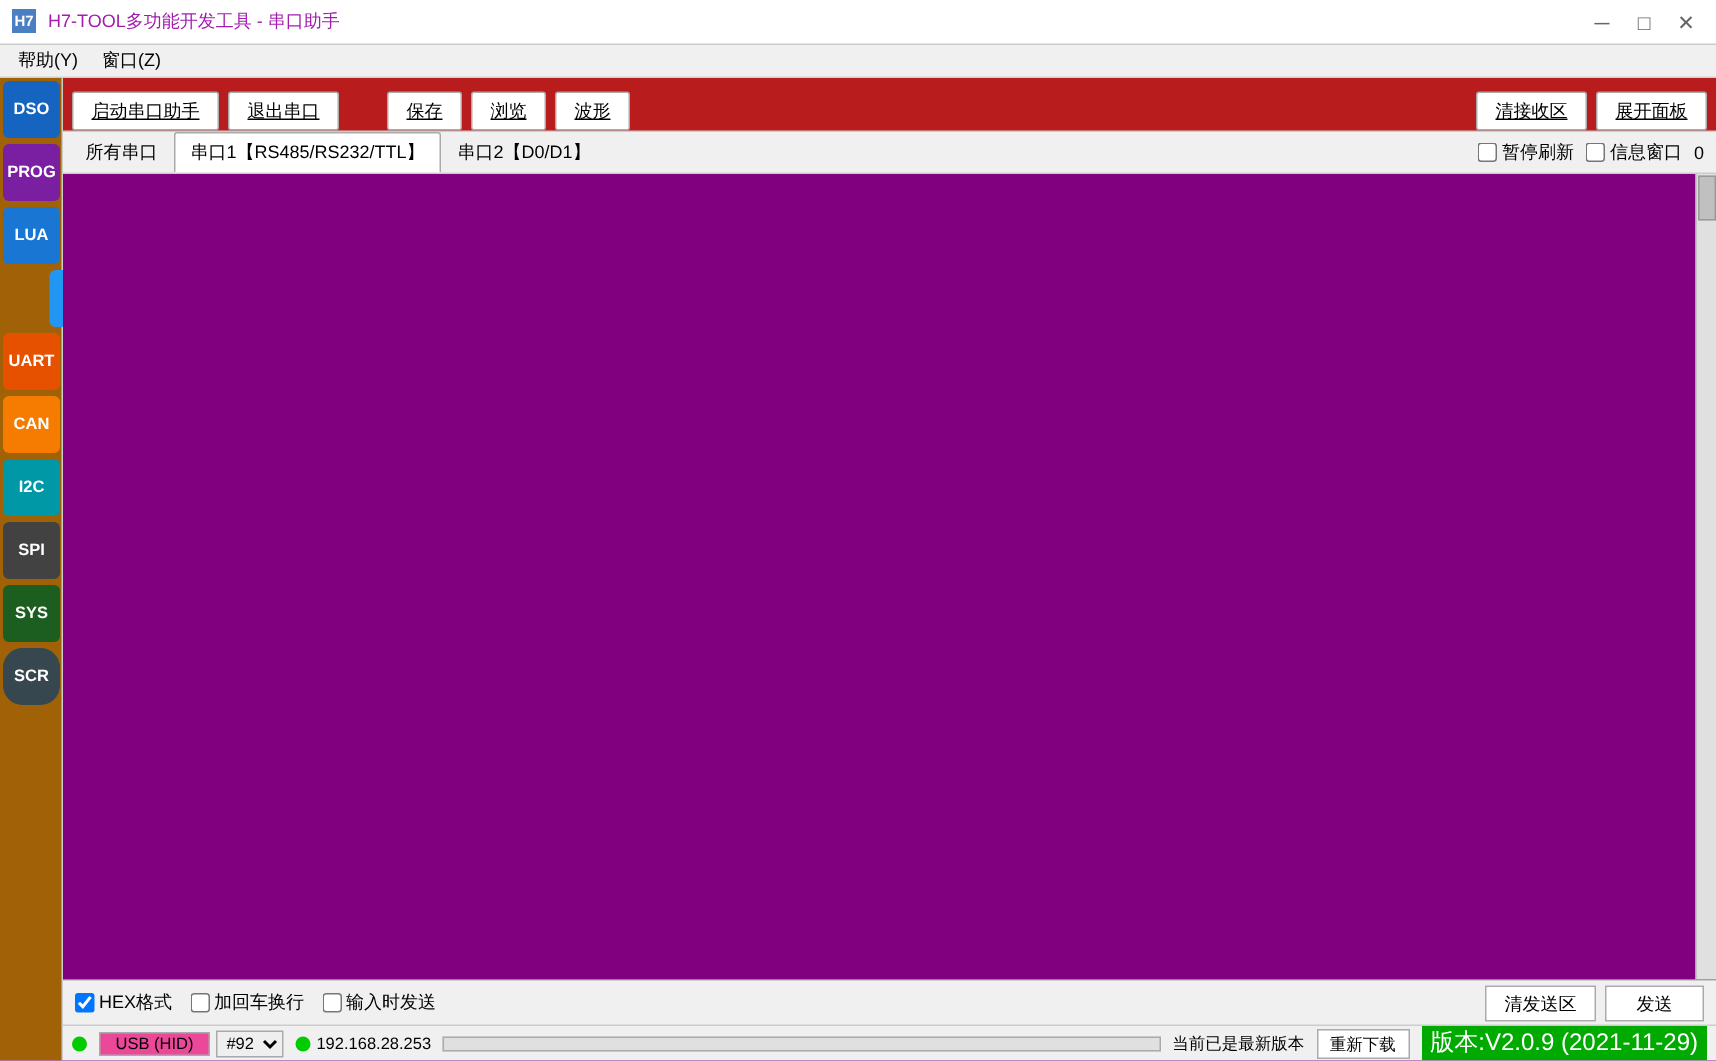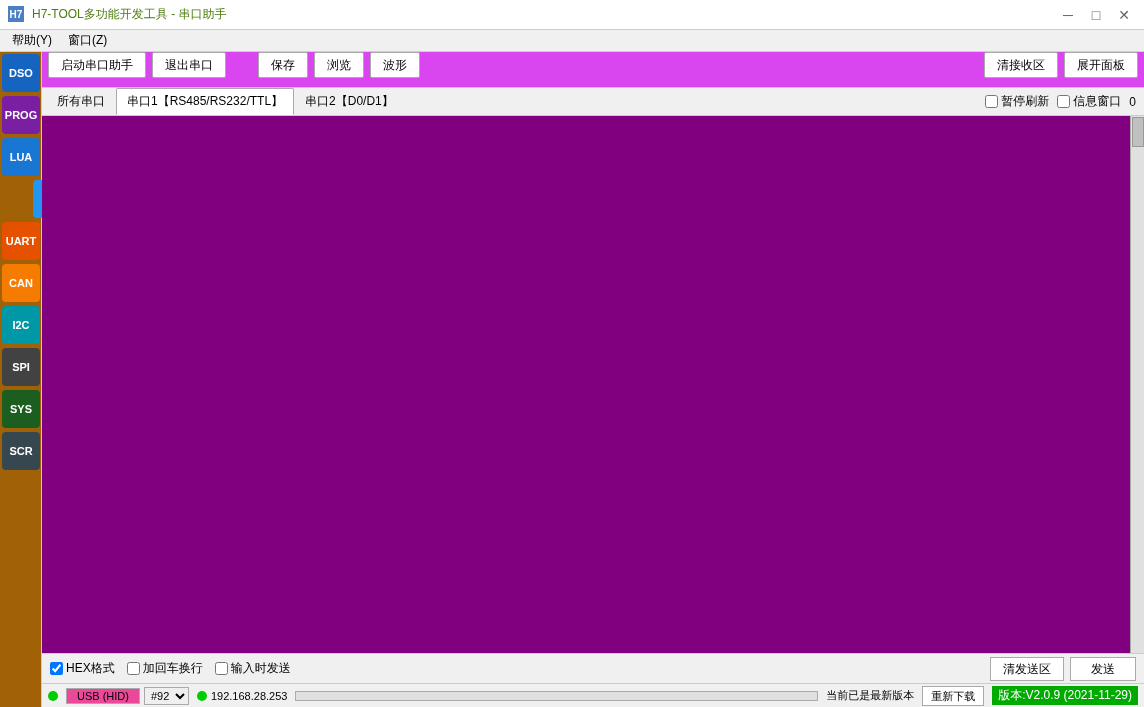--- a/index.html
+++ b/index.html
@@ -34,21 +34,21 @@
       background: #4a7fc1;
       display: flex;
       align-items: center;
       justify-content: center;
       color: #fff;
       font-size: 10px;
       font-weight: bold;
     }
     .title-text {
       font-size: 12px;
-      color: #4d7c0f;
+      color: #a21caf;
     }
     .title-controls {
       display: flex;
       gap: 4px;
     }
     .title-btn {
       width: 24px;
       height: 20px;
       border: none;
       background: transparent;
@@ -108,28 +108,29 @@
     
     .content {
       flex: 1;
       display: flex;
       flex-direction: column;
       overflow: hidden;
     }
 
     
     .toolbar {
-      background: #d946ef;
+      background: #b91c1c;
       height: 36px;
       display: flex;
-      align-items: flex-start;
+      align-items: flex-end;
       padding: 0 6px;
       gap: 6px;
       border-bottom: 1px solid #ccc;
       flex-shrink: 0;
+      text-decoration: underline;
     }
     .toolbar-btn {
       padding: 3px 12px;
       border: 1px solid #aaa;
       background: #fff;
       cursor: pointer;
       font-size: 12px;
       border-radius: 2px;
       height: 26px;
     }
@@ -337,34 +338,34 @@
       border: 1px solid #aaa;
       background: #fff;
       cursor: pointer;
       font-size: 11px;
       height: 20px;
     }
     .version-badge {
       background: #00aa00;
       color: #fff;
       padding: 1px 6px;
-      font-size: 12px;
+      font-size: 16px;
     }
 
     
     .btn-dso { background: #1565C0; }
     .btn-prog { background: #7B1FA2; }
     .btn-lua { background: #1976D2; }
     .btn-rtt { background: #2196F3; margin-left: 33px; }
     .btn-uart { background: #E65100; }
     .btn-can { background: #F57C00; }
     .btn-i2c { background: #0097A7; }
     .btn-spi { background: #424242; }
     .btn-sys { background: #1B5E20; }
-    .btn-scr { background: #37474F; }
+    .btn-scr { background: #37474F; border-radius: 13px; }
 
     select { font-family: "Microsoft YaHei", SimHei, sans-serif; }
     input[type="checkbox"] { margin: 0; }
   </style>
 </head>
 <body>
 
 <div class="title-bar">
   <div class="title-bar-left">
     <div class="title-icon">H7</div>

